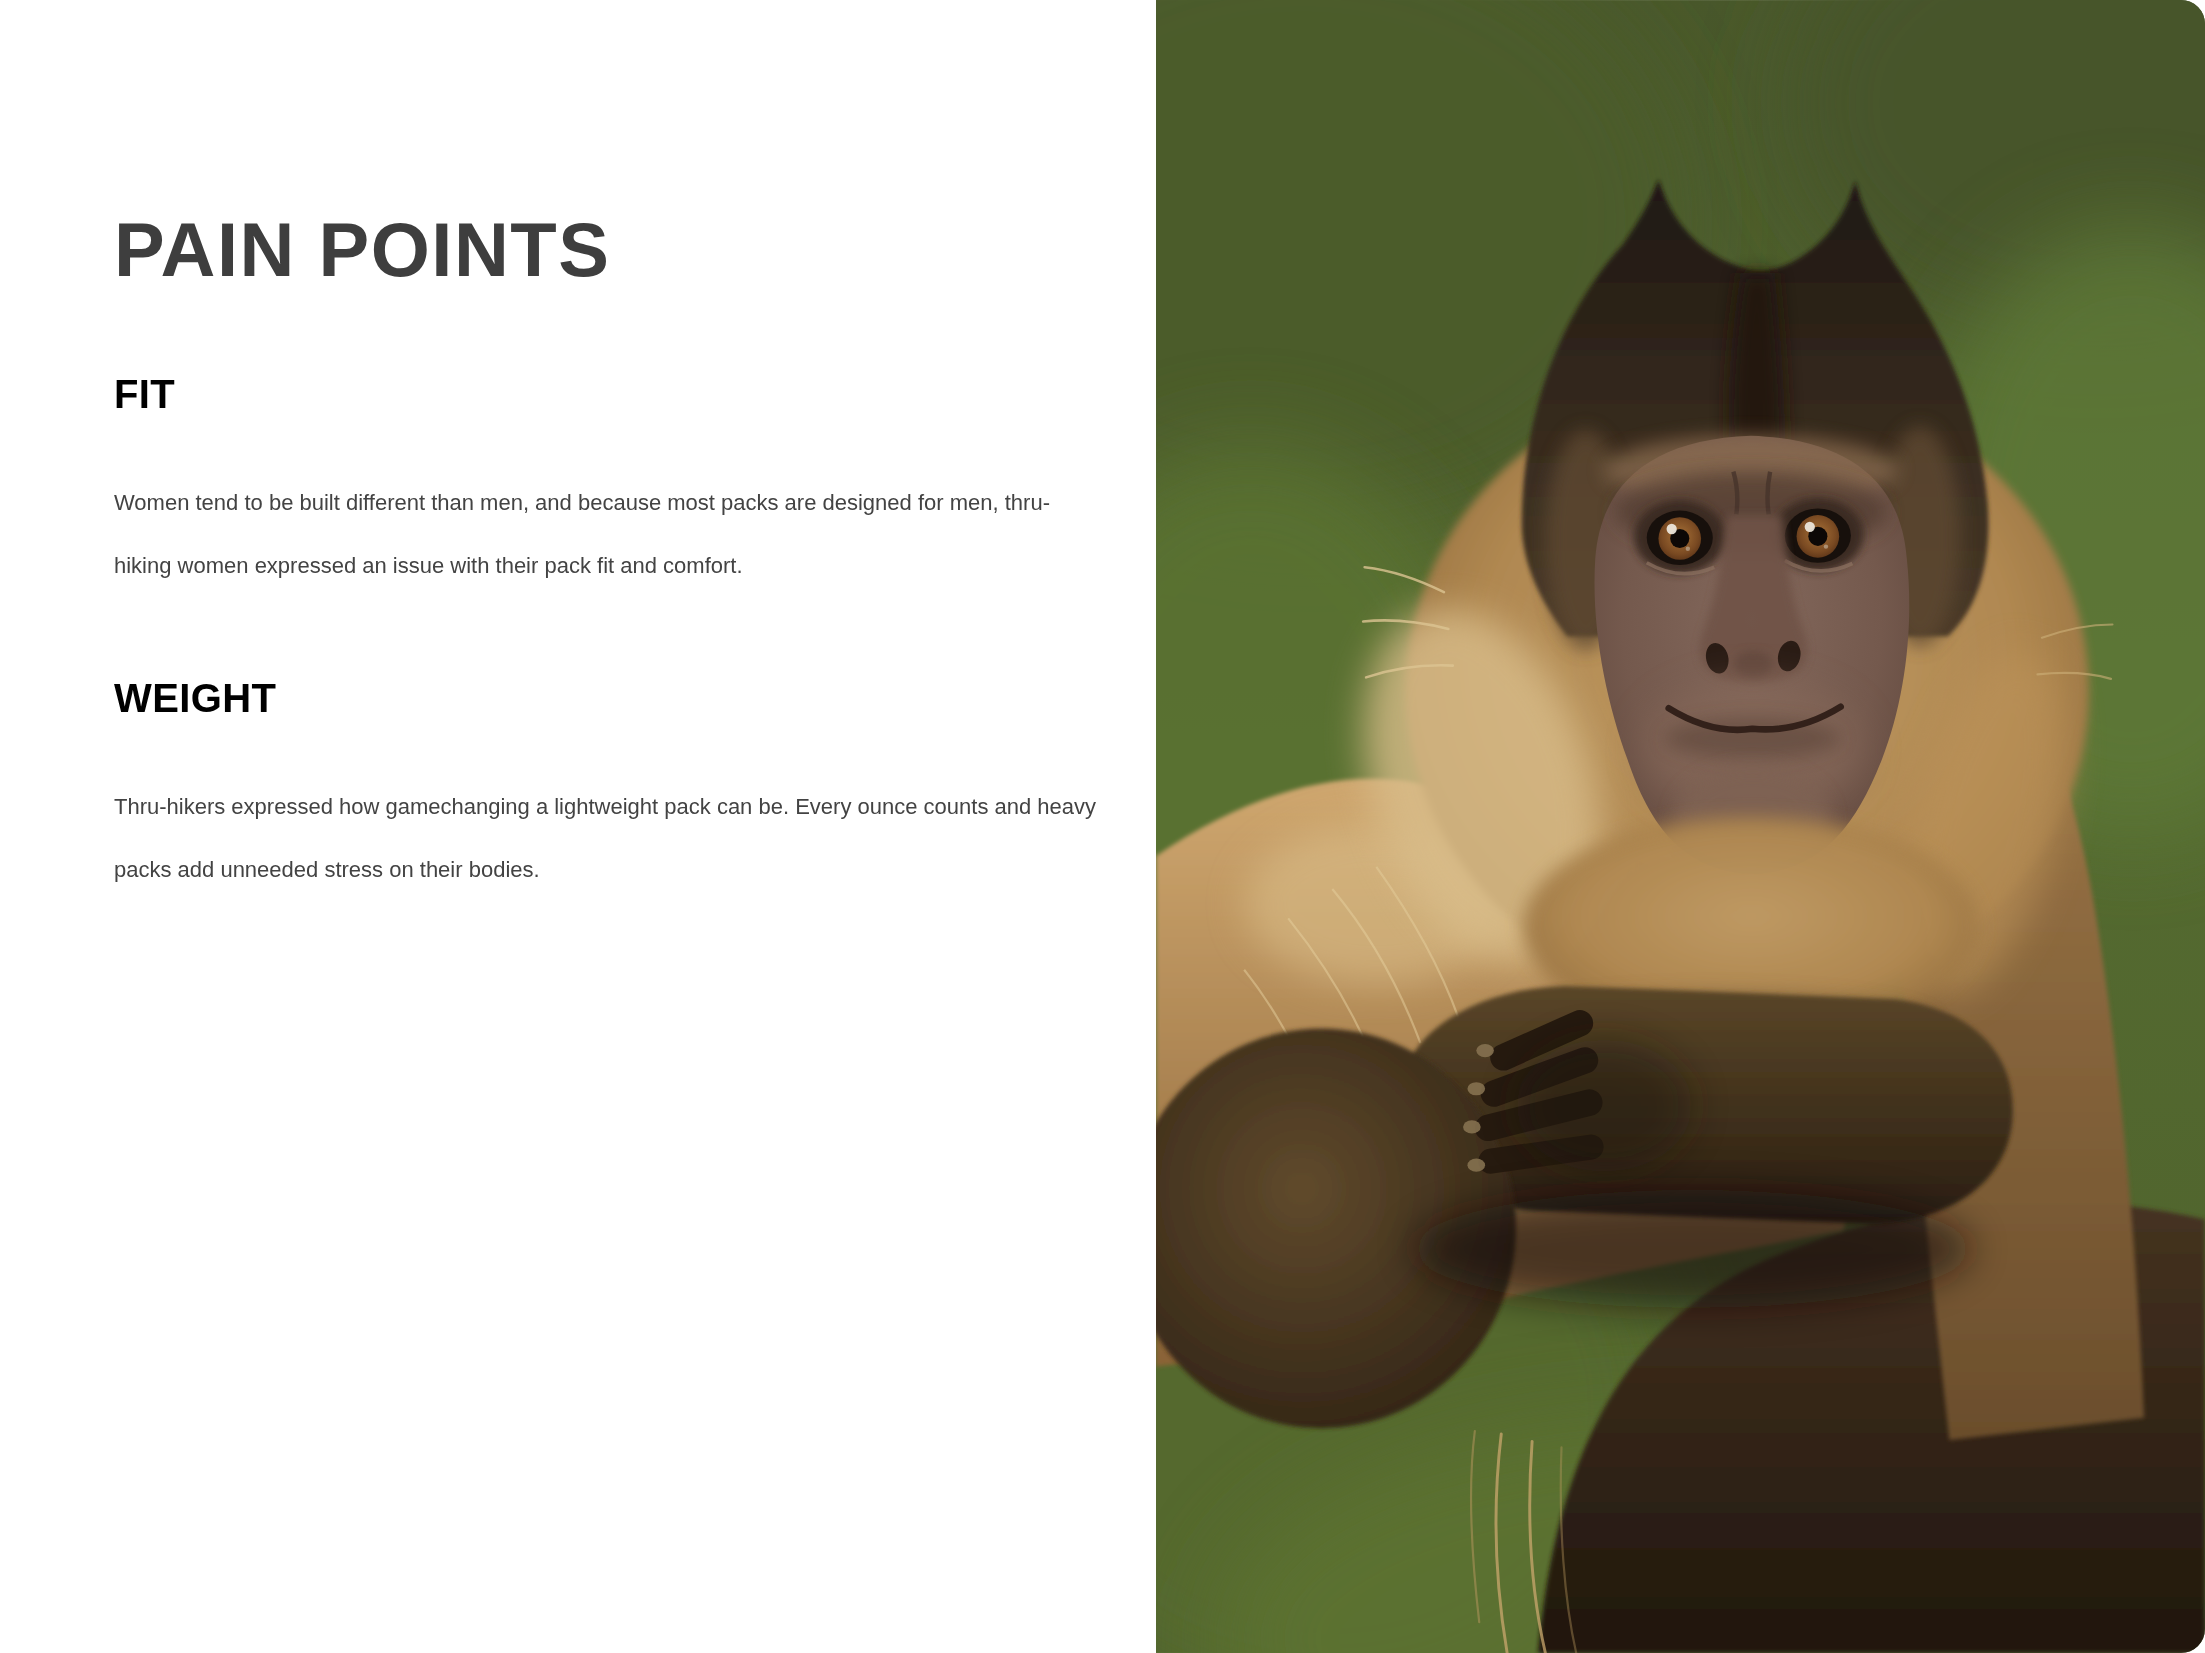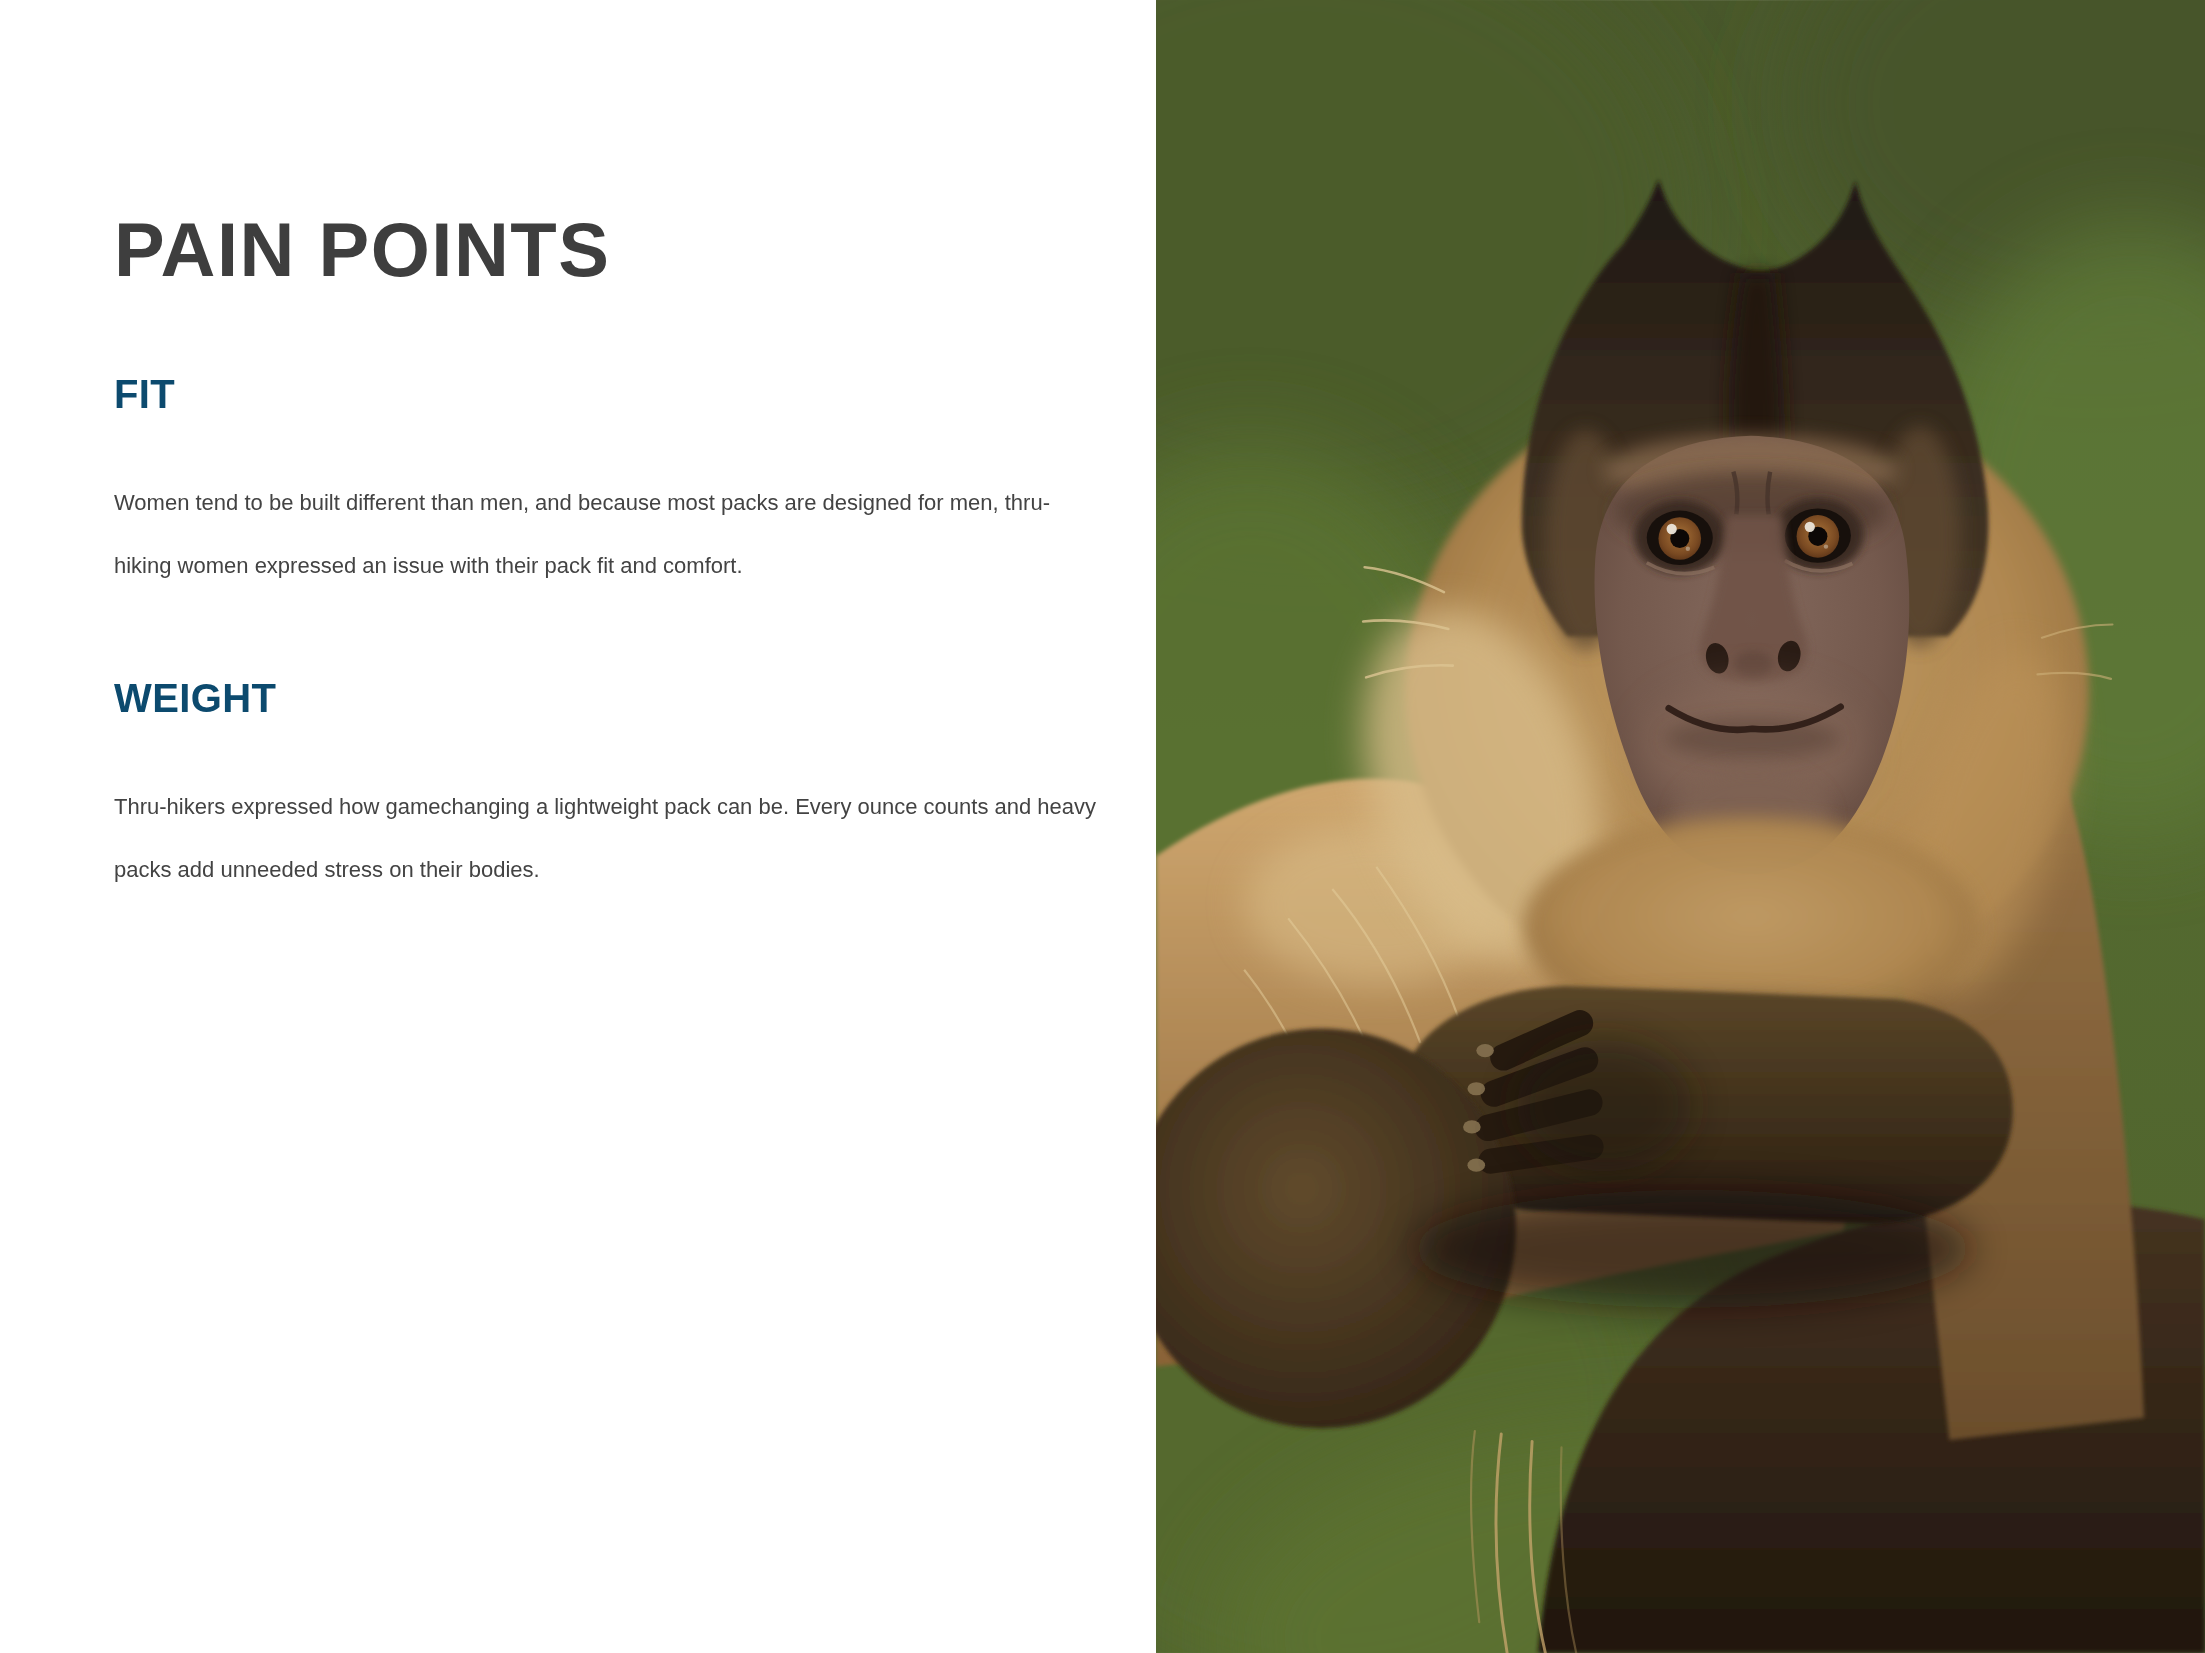--- a/index.html
+++ b/index.html
@@ -4,41 +4,42 @@
 <style>
   * { margin:0; padding:0; box-sizing:border-box; }
   html,body { background:#ffffff; }
   .page {
     position:relative;
     width:2205px; height:1653px;
     background:#ffffff;
     display:flex;
     overflow:hidden;
     font-family:"Liberation Sans", sans-serif;
+    border-radius:24px;
   }
   .text-pane {
     width:1156px; height:1653px;
     padding:206px 0 0 114px;
     background:#ffffff;
     flex:0 0 auto;
   }
   .title {
     font-size:76px;
     font-weight:700;
     letter-spacing:1.5px;
     line-height:1.15;
     color:#3e3e3e;
   }
   .section-heading {
     margin-top:77px;
     font-size:40px;
     font-weight:700;
     letter-spacing:0.4px;
     line-height:1.2;
-    color:#0c4a6e;
+    color:#000000;
   }
   .section-body {
     margin-top:53px;
     width:985px;
     font-size:22px;
     font-weight:400;
     line-height:63px;
     color:#434343;
   }
   .photo-pane {

